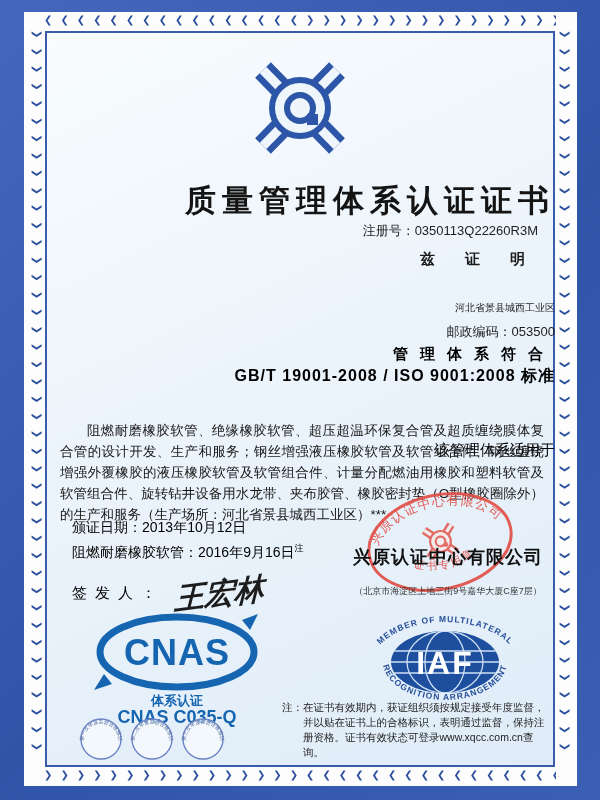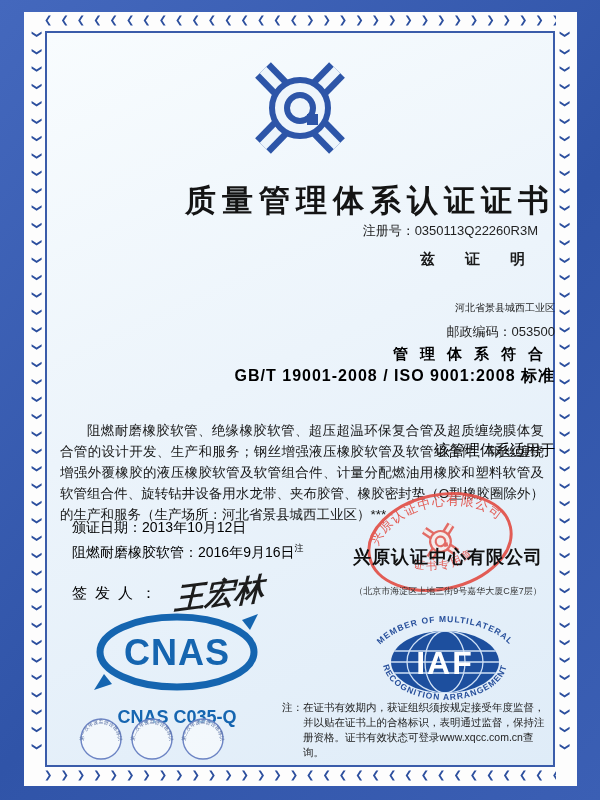--- a/index.html
+++ b/index.html
@@ -126,20 +126,21 @@
     <span class="issuer-name">兴原认证中心有限公司</span>
   </div>
   <div class="abs issuer-addr">（北京市海淀区上地三街9号嘉华大厦C座7层）</div>
 
   <svg class="abs cnas-box" width="170" height="80" viewBox="0 0 170 80" style="left:92px; top:612px;">
     <ellipse cx="85" cy="40" rx="77" ry="35" fill="none" stroke="#1565b0" stroke-width="7"></ellipse>
     <polygon points="150,8 166,2 158,18" fill="#1565b0"></polygon>
     <polygon points="20,72 2,78 12,62" fill="#1565b0"></polygon>
     <text x="85" y="53" text-anchor="middle" font-size="36" font-weight="bold" fill="#1565b0" letter-spacing="1">CNAS</text>
   </svg>
+  <div class="abs cnas-cap1">体系认证</div>
   <div class="abs cnas-cap2">CNAS C035-Q</div>
 
   <svg class="abs iaf-box" width="180" height="98" viewBox="0 0 180 98">
     <defs>
       <path id="iafTop" d="M 16 56 A 74 44 0 0 1 164 56"></path>
       <path id="iafBot" d="M 28 52 A 62 38 0 0 0 152 52"></path>
       <clipPath id="iafClip">
           <ellipse cx="90" cy="52" rx="54" ry="31"></ellipse>
         </clipPath>
     </defs>

